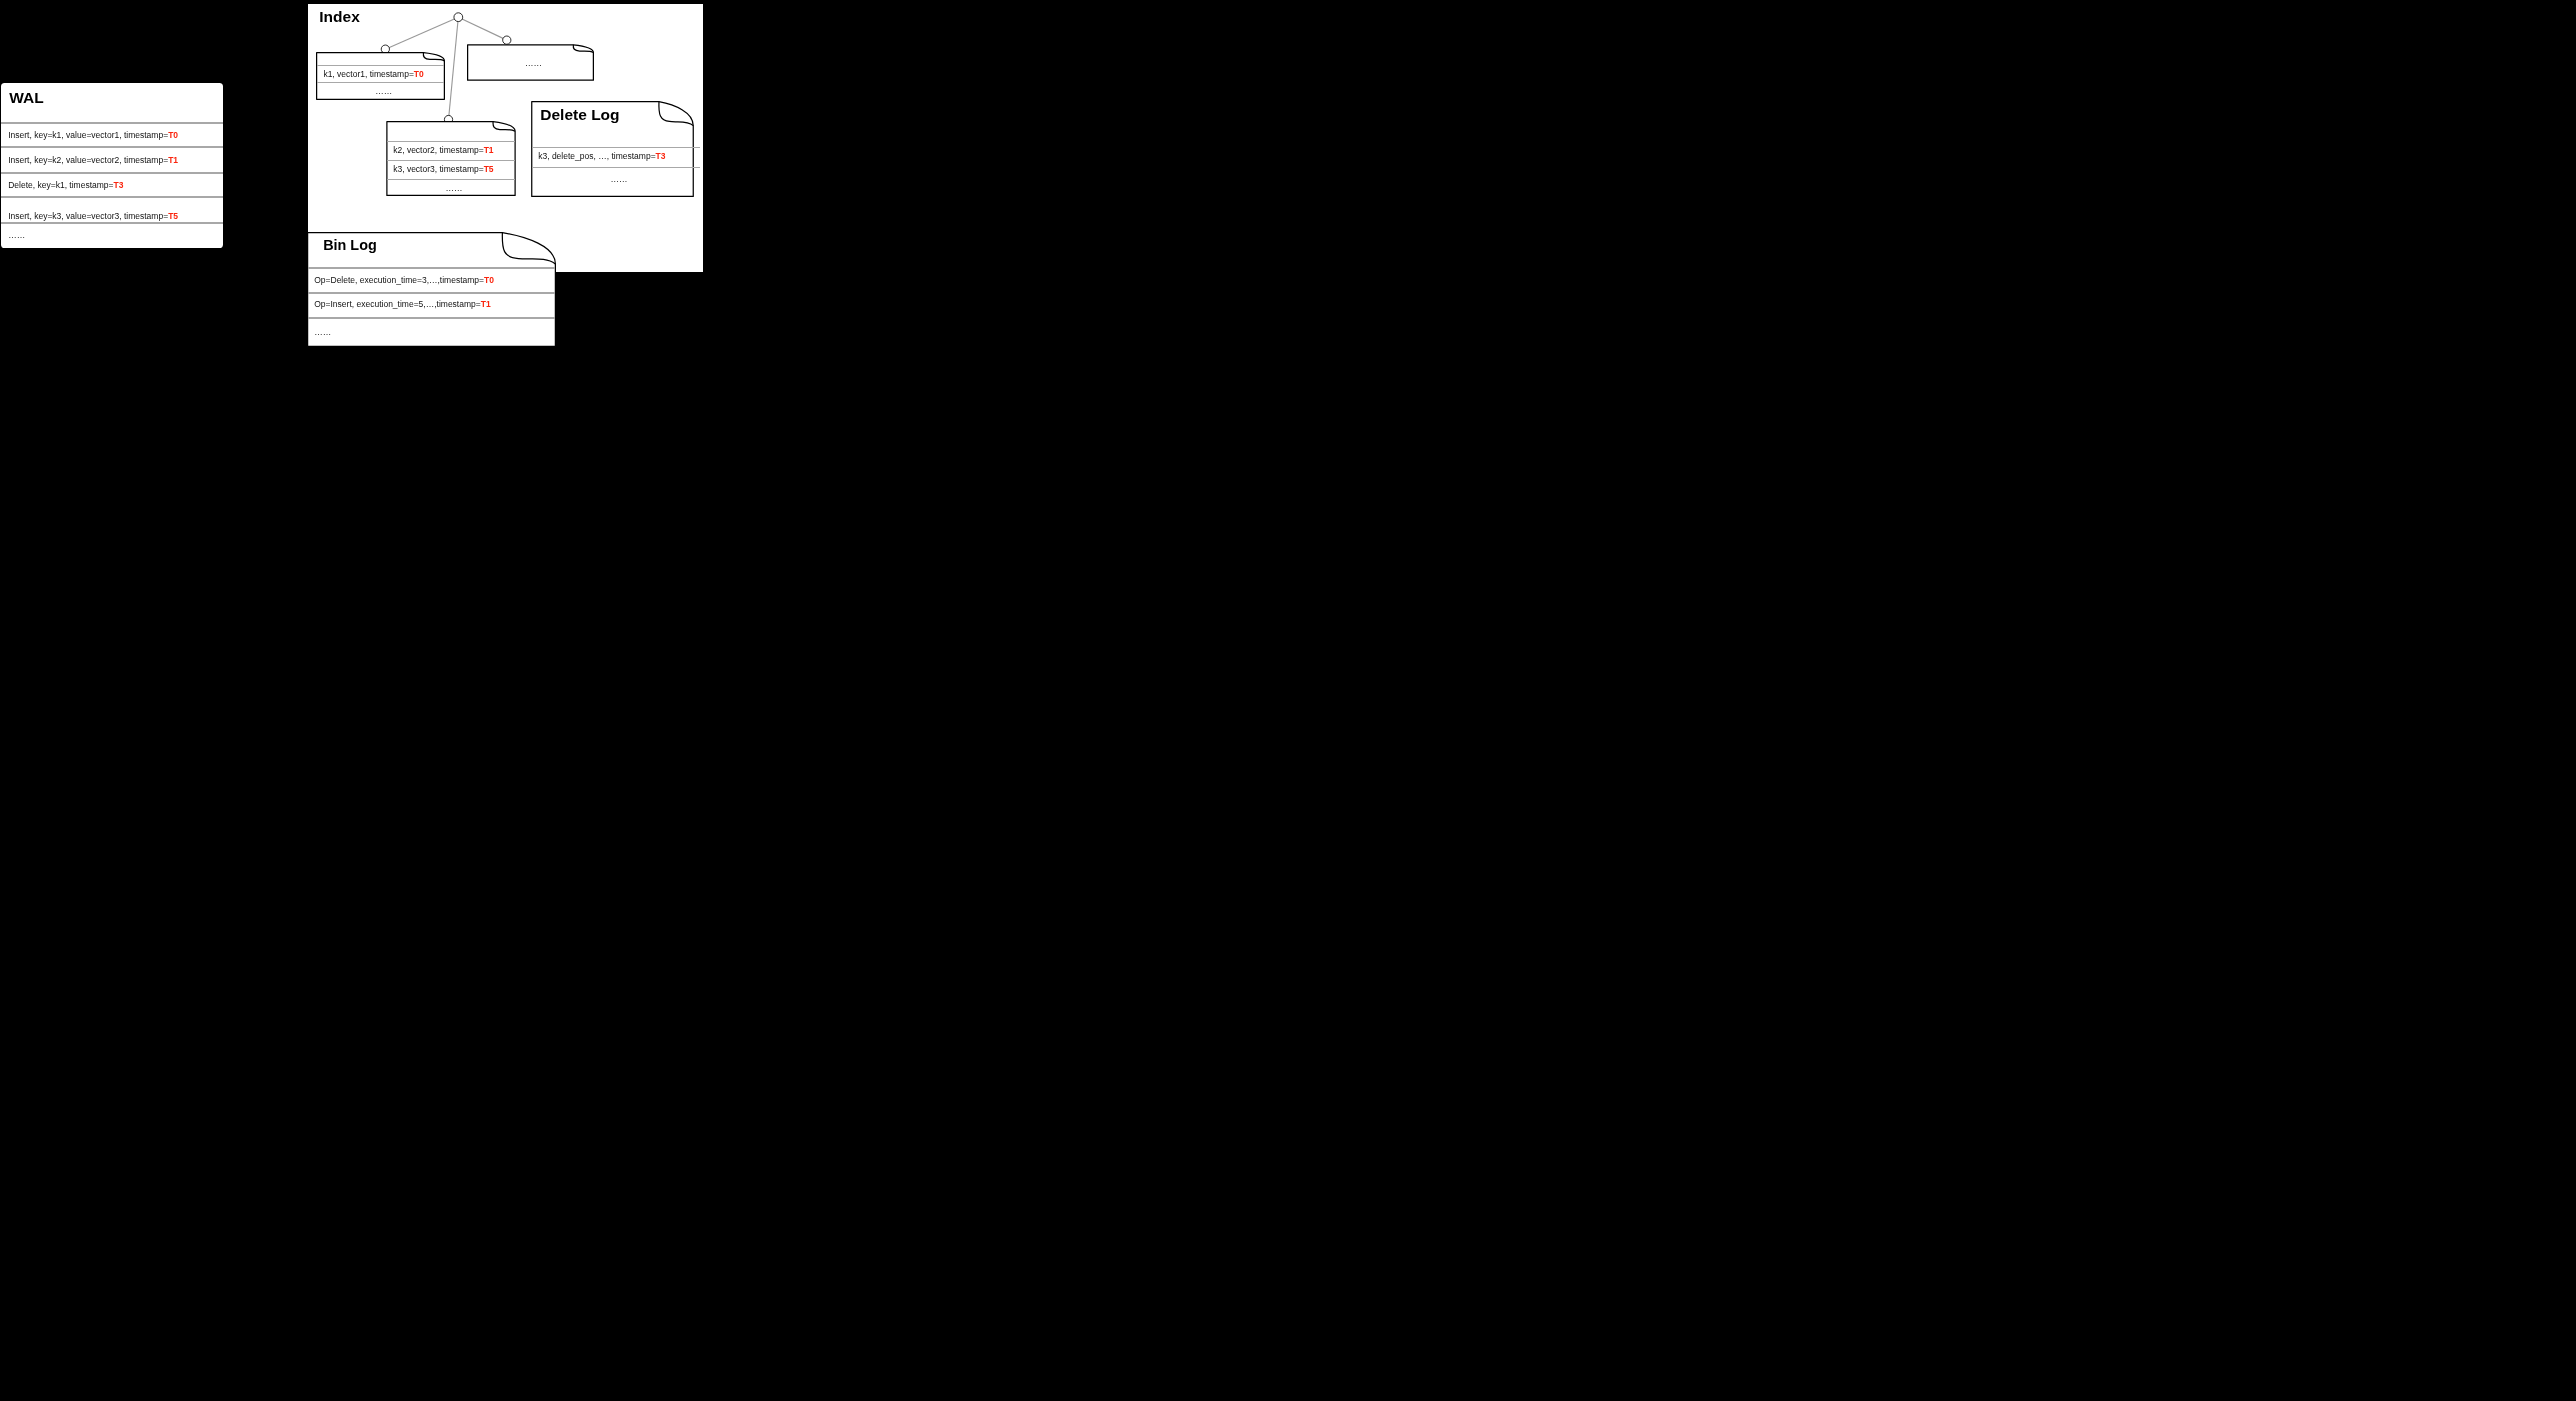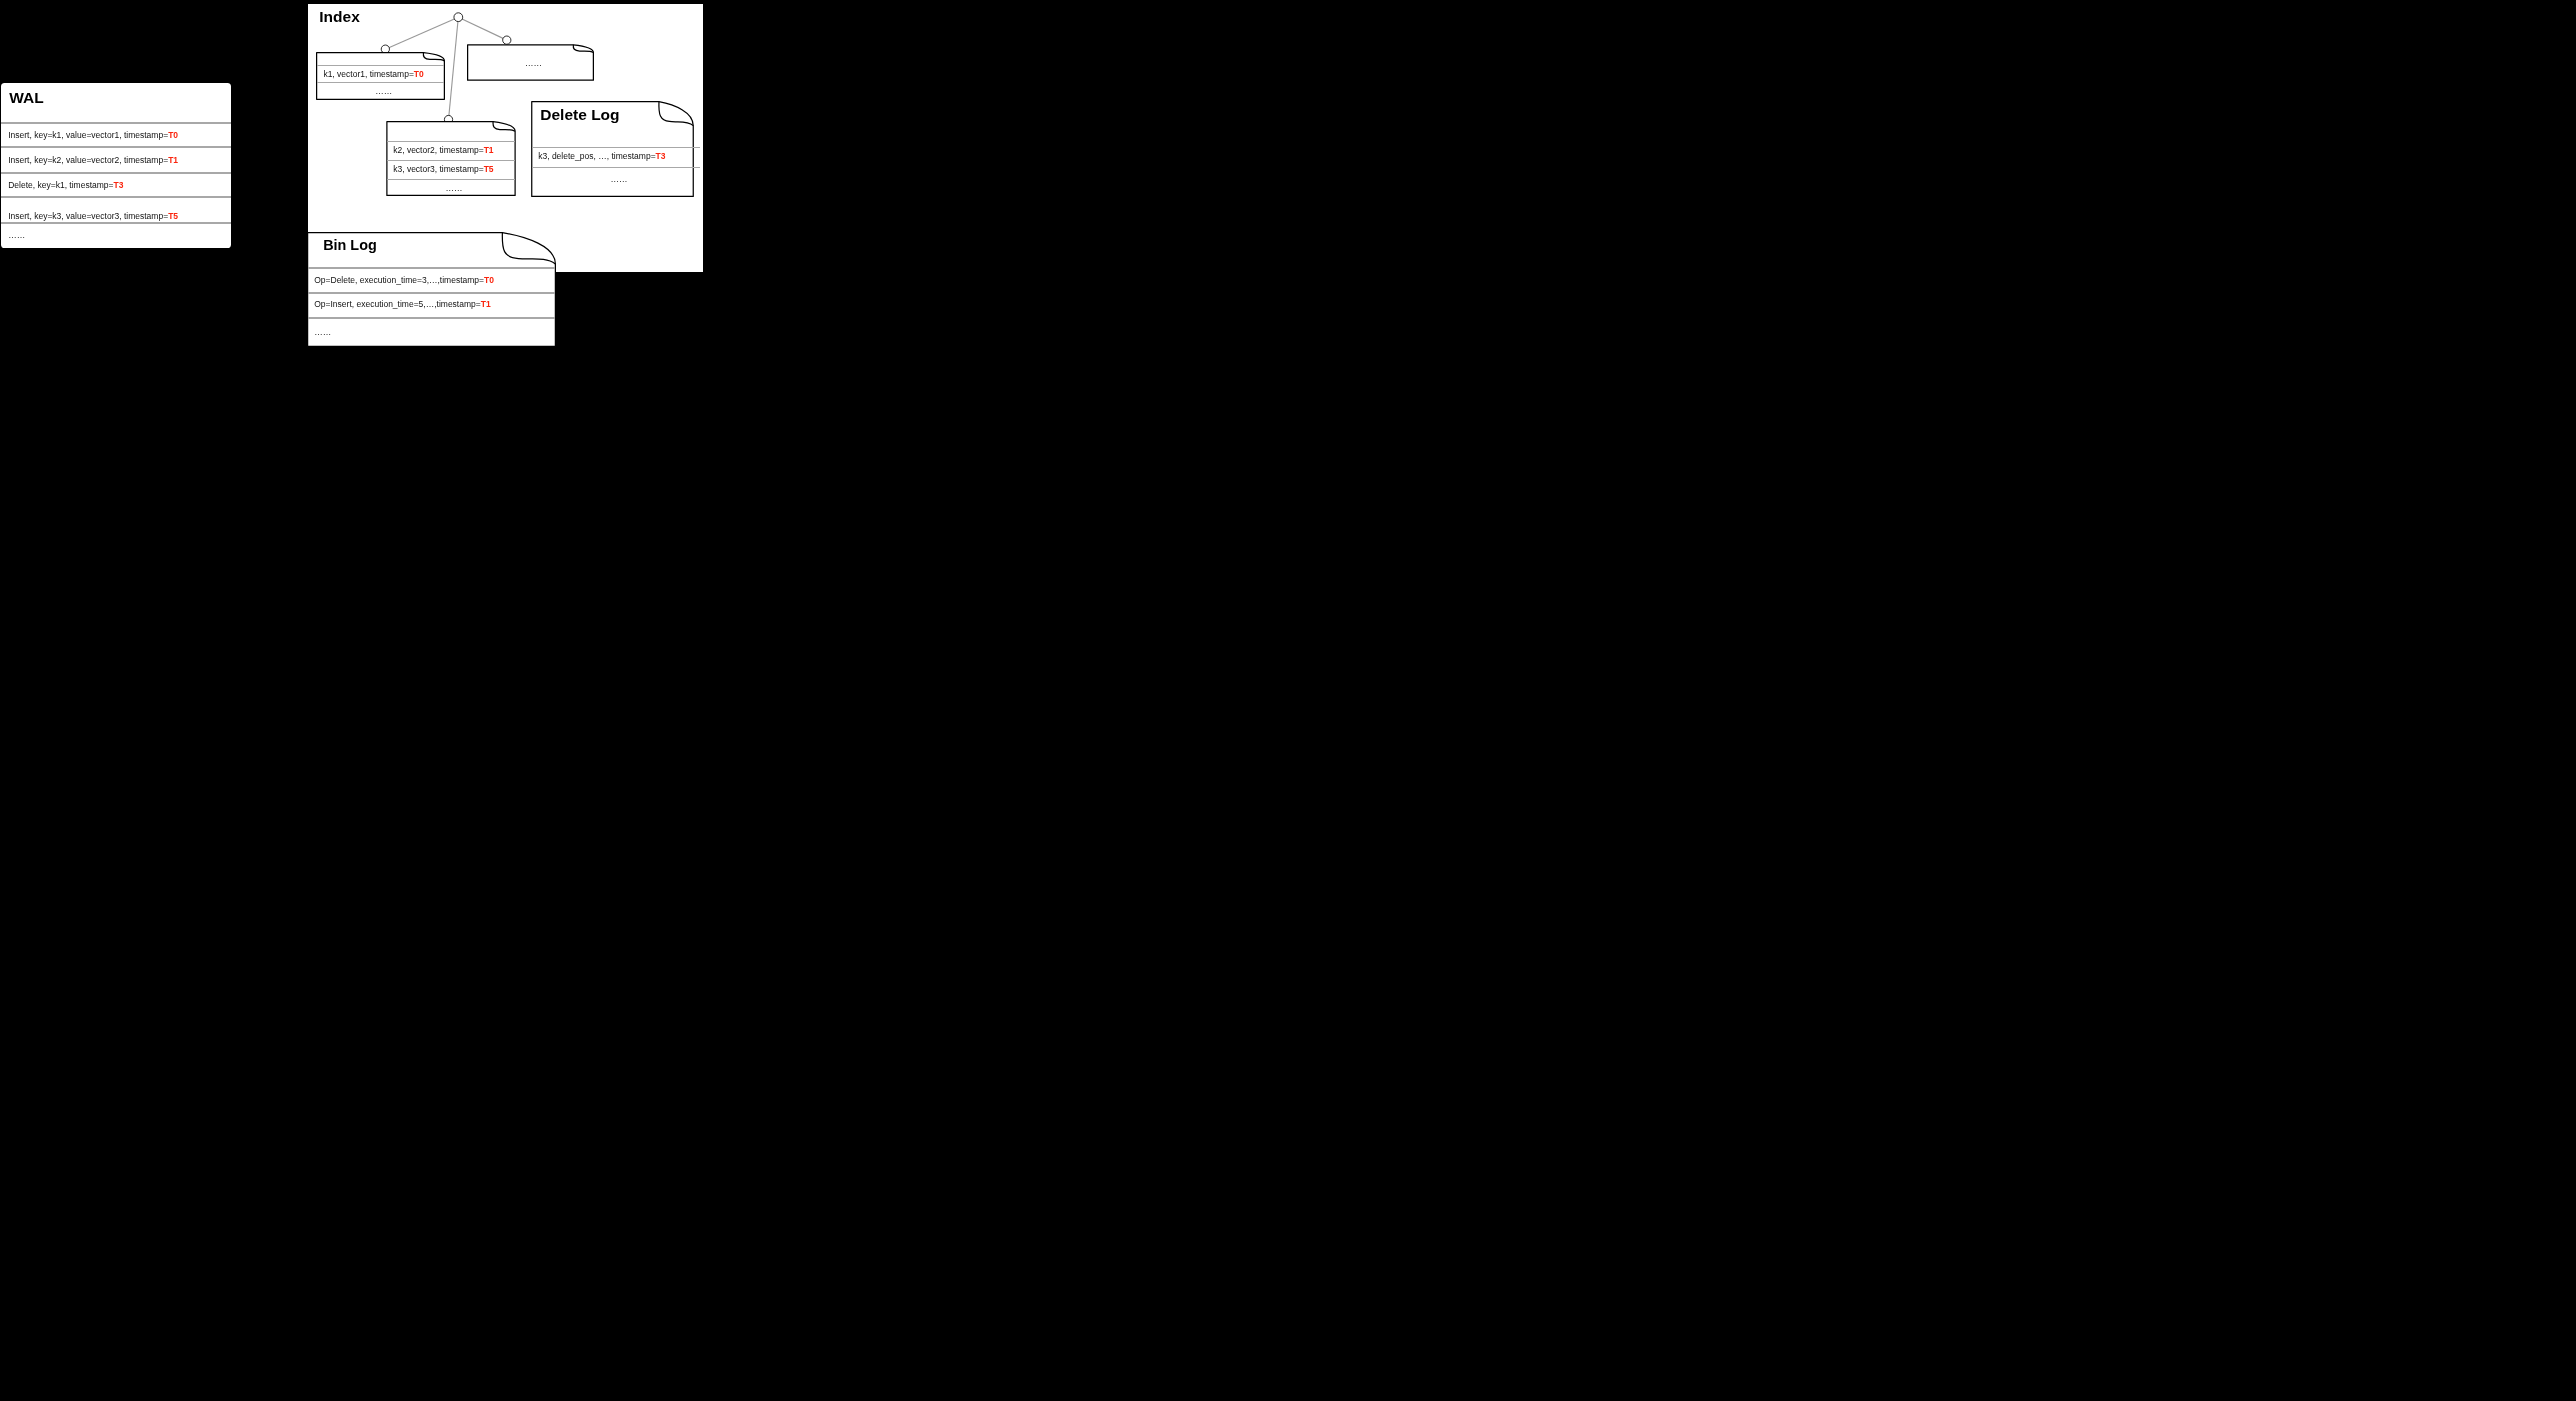--- a/index.html
+++ b/index.html
@@ -15,21 +15,21 @@
   .panel-title{position:absolute;font-weight:bold;color:#000;white-space:nowrap;}
   .divider{position:absolute;left:0;right:0;height:1.5px;background:var(--divider);}
   .row{
     position:absolute;left:0;right:0;display:flex;align-items:center;
     font-size:8.5px;white-space:nowrap;padding-left:7.2px;box-sizing:border-box;
   }
   .row.centered{justify-content:center;padding-left:0;}
   .ts{color:var(--accent);font-weight:bold;}
   
   #wal{position:absolute;left:1px;top:83px;width:222px;height:165px;
-       background:var(--panel);border-radius:3.6px;padding-left:8px;}
+       background:var(--panel);border-radius:3.6px;}
   #wal .panel-title{left:8.2px;top:5.7px;font-size:15.5px;}
   
   #index{position:absolute;left:308px;top:3.6px;width:395px;height:268px;background:var(--panel);}
   #index .panel-title{left:11.3px;top:4.6px;font-size:15.5px;}
   #tree{position:absolute;left:0;top:0;width:395px;height:212px;}
   #tree line{stroke:var(--edge);stroke-width:2.2;}
   #tree circle{stroke:#000;stroke-width:1.6;fill:#fff;}
   
   .doc{position:absolute;}
   .doc > svg{position:absolute;left:0;top:0;}

